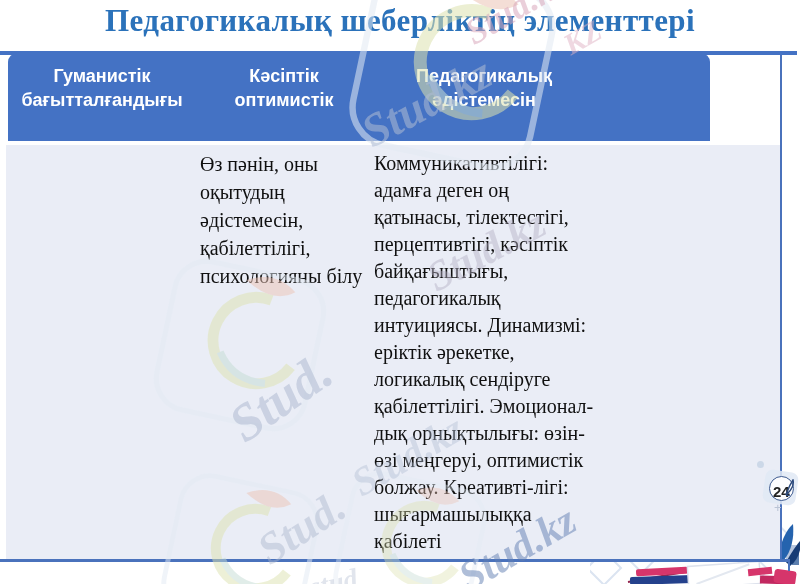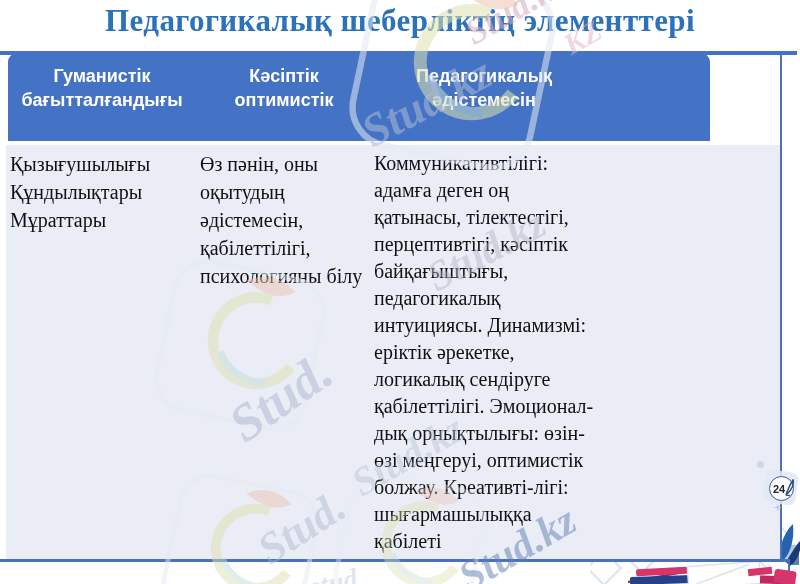--- a/index.html
+++ b/index.html
@@ -43,21 +43,21 @@
   .badge-square{
     position:absolute;left:764px;top:471px;width:33px;height:33px;background:#e1e9f4;
     border-radius:7px;transform:rotate(8deg);opacity:.85;z-index:39;
   }
   .badge{
     position:absolute;left:769px;top:476px;width:25px;height:25px;border-radius:50%;
     background:#fdfdfe;border:1.5px solid #3d5a8f;box-sizing:border-box;z-index:40;cursor:pointer;
   }
   .badge-num{
     position:absolute;left:3px;top:6px;font-family:"Liberation Sans",sans-serif;
-    font-size:11px;font-weight:bold;color:#222;
+    font-size:15px;font-weight:bold;color:#222;
   }
   .badge-pen{position:absolute;right:-3px;top:2px;z-index:41;}
   .badge-dot{position:absolute;left:757px;top:461px;width:7px;height:7px;border-radius:50%;background:#ccd8e8;z-index:38;}
   .badge-plus{
     position:absolute;left:774px;top:500px;font-family:"Liberation Sans",sans-serif;
     font-size:13px;color:#b9c3d4;z-index:38;
   }
   .illo{position:absolute;left:590px;top:518px;z-index:2;}
 </style>
 </head>
@@ -112,23 +112,20 @@
 
   <div class="rule"></div>
 
   <div class="thead">
     <div class="th th1">Гуманистік бағытталғандығы</div>
     <div class="th th2">Кәсіптік оптимистік</div>
     <div class="th th3">Педагогикалық әдістемесін</div>
   </div>
 
   <div class="tbody">
-    <div class="td td1">Қызығушылығы
-Құндылықтары
-Мұраттары</div>
     <div class="td td2">Өз пәнін, оны оқытудың әдістемесін, қабілеттілігі, психологияны білу</div>
     <div class="td td3">Коммуникативтілігі: адамға деген оң қатынасы, тілектестігі, перцептивтігі, кәсіптік байқағыштығы, педагогикалық интуициясы. Динамизмі: еріктік әрекетке, логикалық сендіруге қабілеттілігі. Эмоционал-дық орнықтылығы: өзін-өзі меңгеруі, оптимистік болжау. Креативті-лігі: шығармашылыққа қабілеті</div>
   </div>
 
   <div class="border-right"></div>
   <div class="border-bottom"></div>
   <div class="corner-stub"></div>
 
   <svg class="illo" width="210" height="66" viewBox="0 0 210 66">
     <g fill="none" stroke="#dbe4f1" stroke-width="2">

